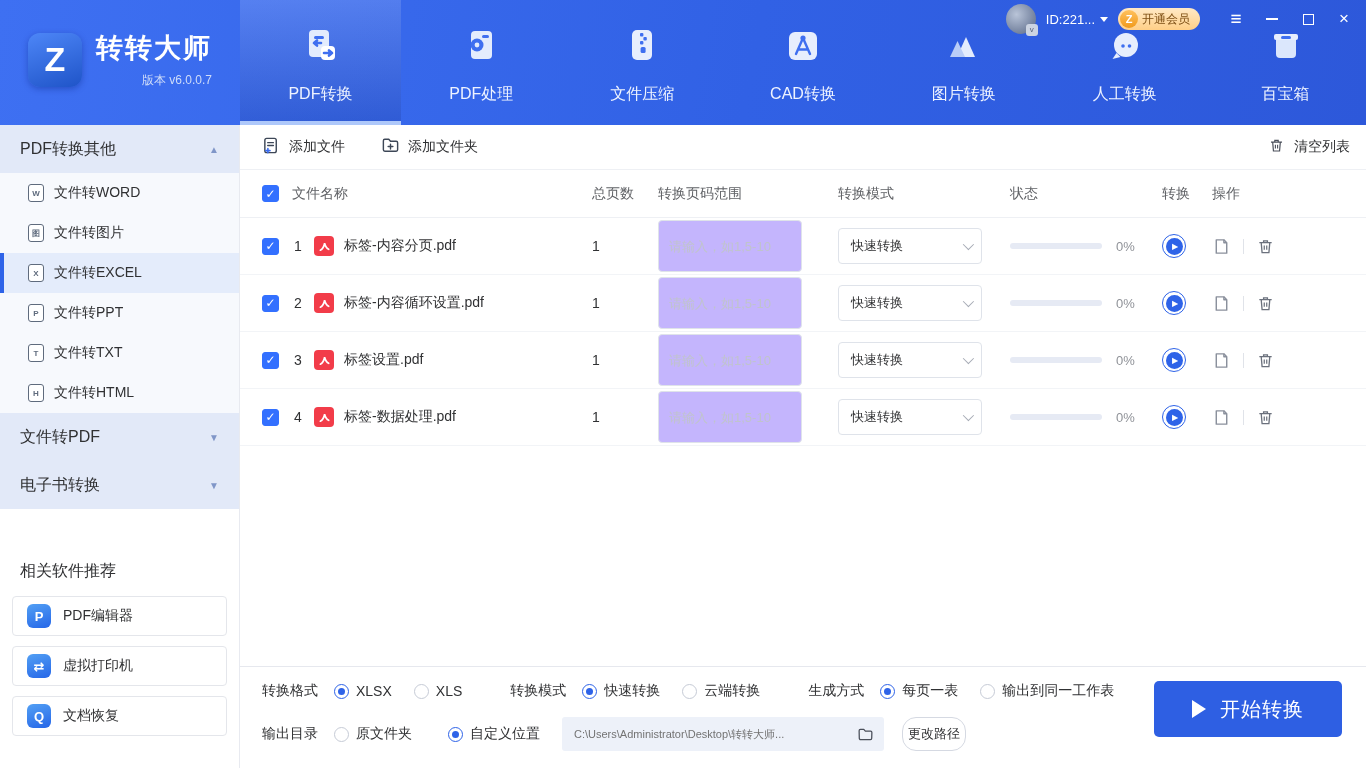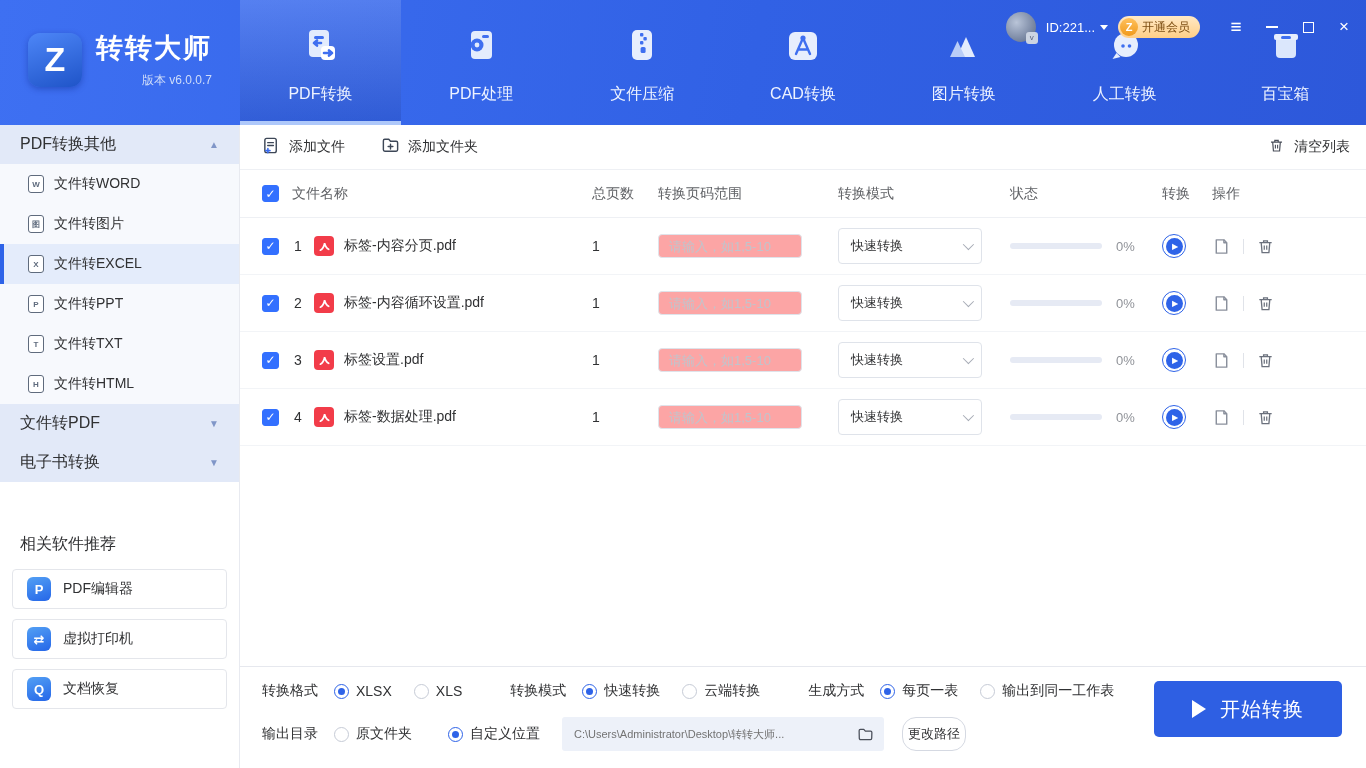--- a/index.html
+++ b/index.html
@@ -17,21 +17,21 @@
   .brand-name { color:#fff; font-size:27px; font-weight:bold; letter-spacing:2px; }
   .brand-ver { color:#cfdcf9; font-size:12px; margin-top:6px; text-align:right; }
 
   .tabs { position:absolute; left:240px; top:0; right:0; height:125px; display:flex; }
   .tab { flex:1 1 0; display:flex; flex-direction:column; align-items:center; justify-content:flex-end;
     padding-bottom:20px; gap:10px; cursor:pointer; position:relative; color:#eef3ff; font-size:16px; }
   .tab.on { background:linear-gradient(180deg,rgba(255,255,255,.14),rgba(10,30,110,.18)); }
   .tab.on::after { content:""; position:absolute; left:0; right:0; bottom:0; height:4px; background:#aec8fa; }
   .tab svg { width:46px; height:46px; }
 
-  .userbar { position:absolute; top:12px; right:14px; display:flex; align-items:center; gap:10px; }
+  .userbar { position:absolute; top:4px; right:14px; display:flex; align-items:center; gap:10px; }
   .avatar { width:30px; height:30px; border-radius:50%; position:relative;
     background:radial-gradient(circle at 35% 35%,#b9c4d8,#7c8aa5 60%,#5a6activ880 100%);
     background:radial-gradient(circle at 35% 35%,#b9c4d8,#7c8aa5 60%,#5a6880 100%); }
   .avatar::after { content:"v"; position:absolute; right:-2px; bottom:-2px; width:12px; height:12px;
     background:#ccd4e2; border-radius:3px; font-size:8px; color:#55607a; text-align:center; line-height:12px; }
   .uid { color:#fff; font-size:13px; display:flex; align-items:center; gap:5px; cursor:pointer; }
   .caret { width:0; height:0; border-left:4px solid transparent; border-right:4px solid transparent; border-top:5px solid #fff; }
   .vip { height:22px; display:flex; align-items:center; gap:4px; padding:0 10px 0 2px; border-radius:11px;
     background:linear-gradient(180deg,#ffe9c6,#ffcf87); cursor:pointer; }
   .vip-coin { width:18px; height:18px; border-radius:50%; background:linear-gradient(180deg,#ffc15e,#f09a1c);
@@ -42,21 +42,21 @@
   .menu-ic { font-size:19px; line-height:14px; }
   .min-ic { width:12px; height:2px; background:#fff; }
   .max-ic { width:11px; height:11px; border:1.5px solid #fff; }
   .close-ic { font-size:17px; }
 
   
   .bodyrow { flex:1; display:flex; min-height:0; }
 
   
   .sidebar { width:240px; flex:0 0 240px; background:#fff; border-right:1px solid #e8eaf0; display:flex; flex-direction:column; }
-  .side-header { height:39px; background:#e2e9f8; display:flex; align-items:center; justify-content:space-between;
+  .side-header { height:48px; background:#e2e9f8; display:flex; align-items:center; justify-content:space-between;
     padding:7px 20px; font-size:16px; color:#303133; cursor:pointer; }
   .side-arrow { font-size:10px; color:#8096c8; }
   .side-items { background:#f7f9fd; }
   .side-item { height:40px; display:flex; align-items:center; gap:10px; padding-left:28px; font-size:14px;
     color:#303133; cursor:pointer; position:relative; }
   .side-item.on { background:#e4ecfb; }
   .side-item.on::before { content:""; position:absolute; left:0; top:0; bottom:0; width:4px; background:#2e63e8; }
   .doc-ic { width:16px; height:18px; border:1.4px solid #5f6b7d; border-radius:3px; font-size:8px; font-weight:bold;
     color:#5f6b7d; display:flex; align-items:center; justify-content:center; background:#fff; }
   .promo { margin-top:52px; }
@@ -81,22 +81,22 @@
 
   .cb { width:17px; height:17px; border-radius:3px; border:1px solid #c6cbd6; background:#fff; cursor:pointer;
     display:flex; align-items:center; justify-content:center; font-size:12px; color:transparent; }
   .cb.on { background:#3370ff; border-color:#3370ff; color:#fff; }
   .name-cell { display:flex; align-items:center; gap:10px; font-size:14px; color:#303133; overflow:hidden; }
   .row-idx { width:12px; text-align:center; color:#303133; }
   .pdf-ic { width:20px; height:20px; border-radius:4px; background:#f23c49; flex:0 0 20px;
     display:flex; align-items:center; justify-content:center; }
   .pdf-ic svg { width:13px; height:13px; }
   .pages-cell { font-size:14px; color:#303133; }
-  .range-input { width:144px; height:24px; border:1px solid #dfe3ea; border-radius:4px; padding:0 10px;
-    font-size:13px; color:#303133; outline:none; font-family:inherit; background:#fca5a5; }
+  .range-input { width:144px; height:52px; border:1px solid #dfe3ea; border-radius:4px; padding:0 10px;
+    font-size:13px; color:#303133; outline:none; font-family:inherit; background:#c4b5fd; }
   .range-input::placeholder { color:#c0c4cc; }
   .select { width:144px; height:36px; border:1px solid #dfe3ea; border-radius:4px; background:#fff; cursor:pointer;
     display:flex; align-items:center; justify-content:space-between; padding:0 10px 0 12px; font-size:13px; color:#303133; }
   .chev { width:8px; height:8px; border-right:1.5px solid #a6abb5; border-bottom:1.5px solid #a6abb5;
     transform:rotate(45deg) translateY(-2px); }
   .status-cell { display:flex; align-items:center; gap:14px; }
   .pbar { width:92px; height:6px; border-radius:3px; background:#e6eaf4; overflow:hidden; }
   .pfill { display:block; height:100%; width:0; background:#2e63e8; }
   .pct { font-size:13px; color:#909399; }
   .play-btn { width:24px; height:24px; border-radius:50%; border:1.5px solid #2e63e8; background:#fff; cursor:pointer;

